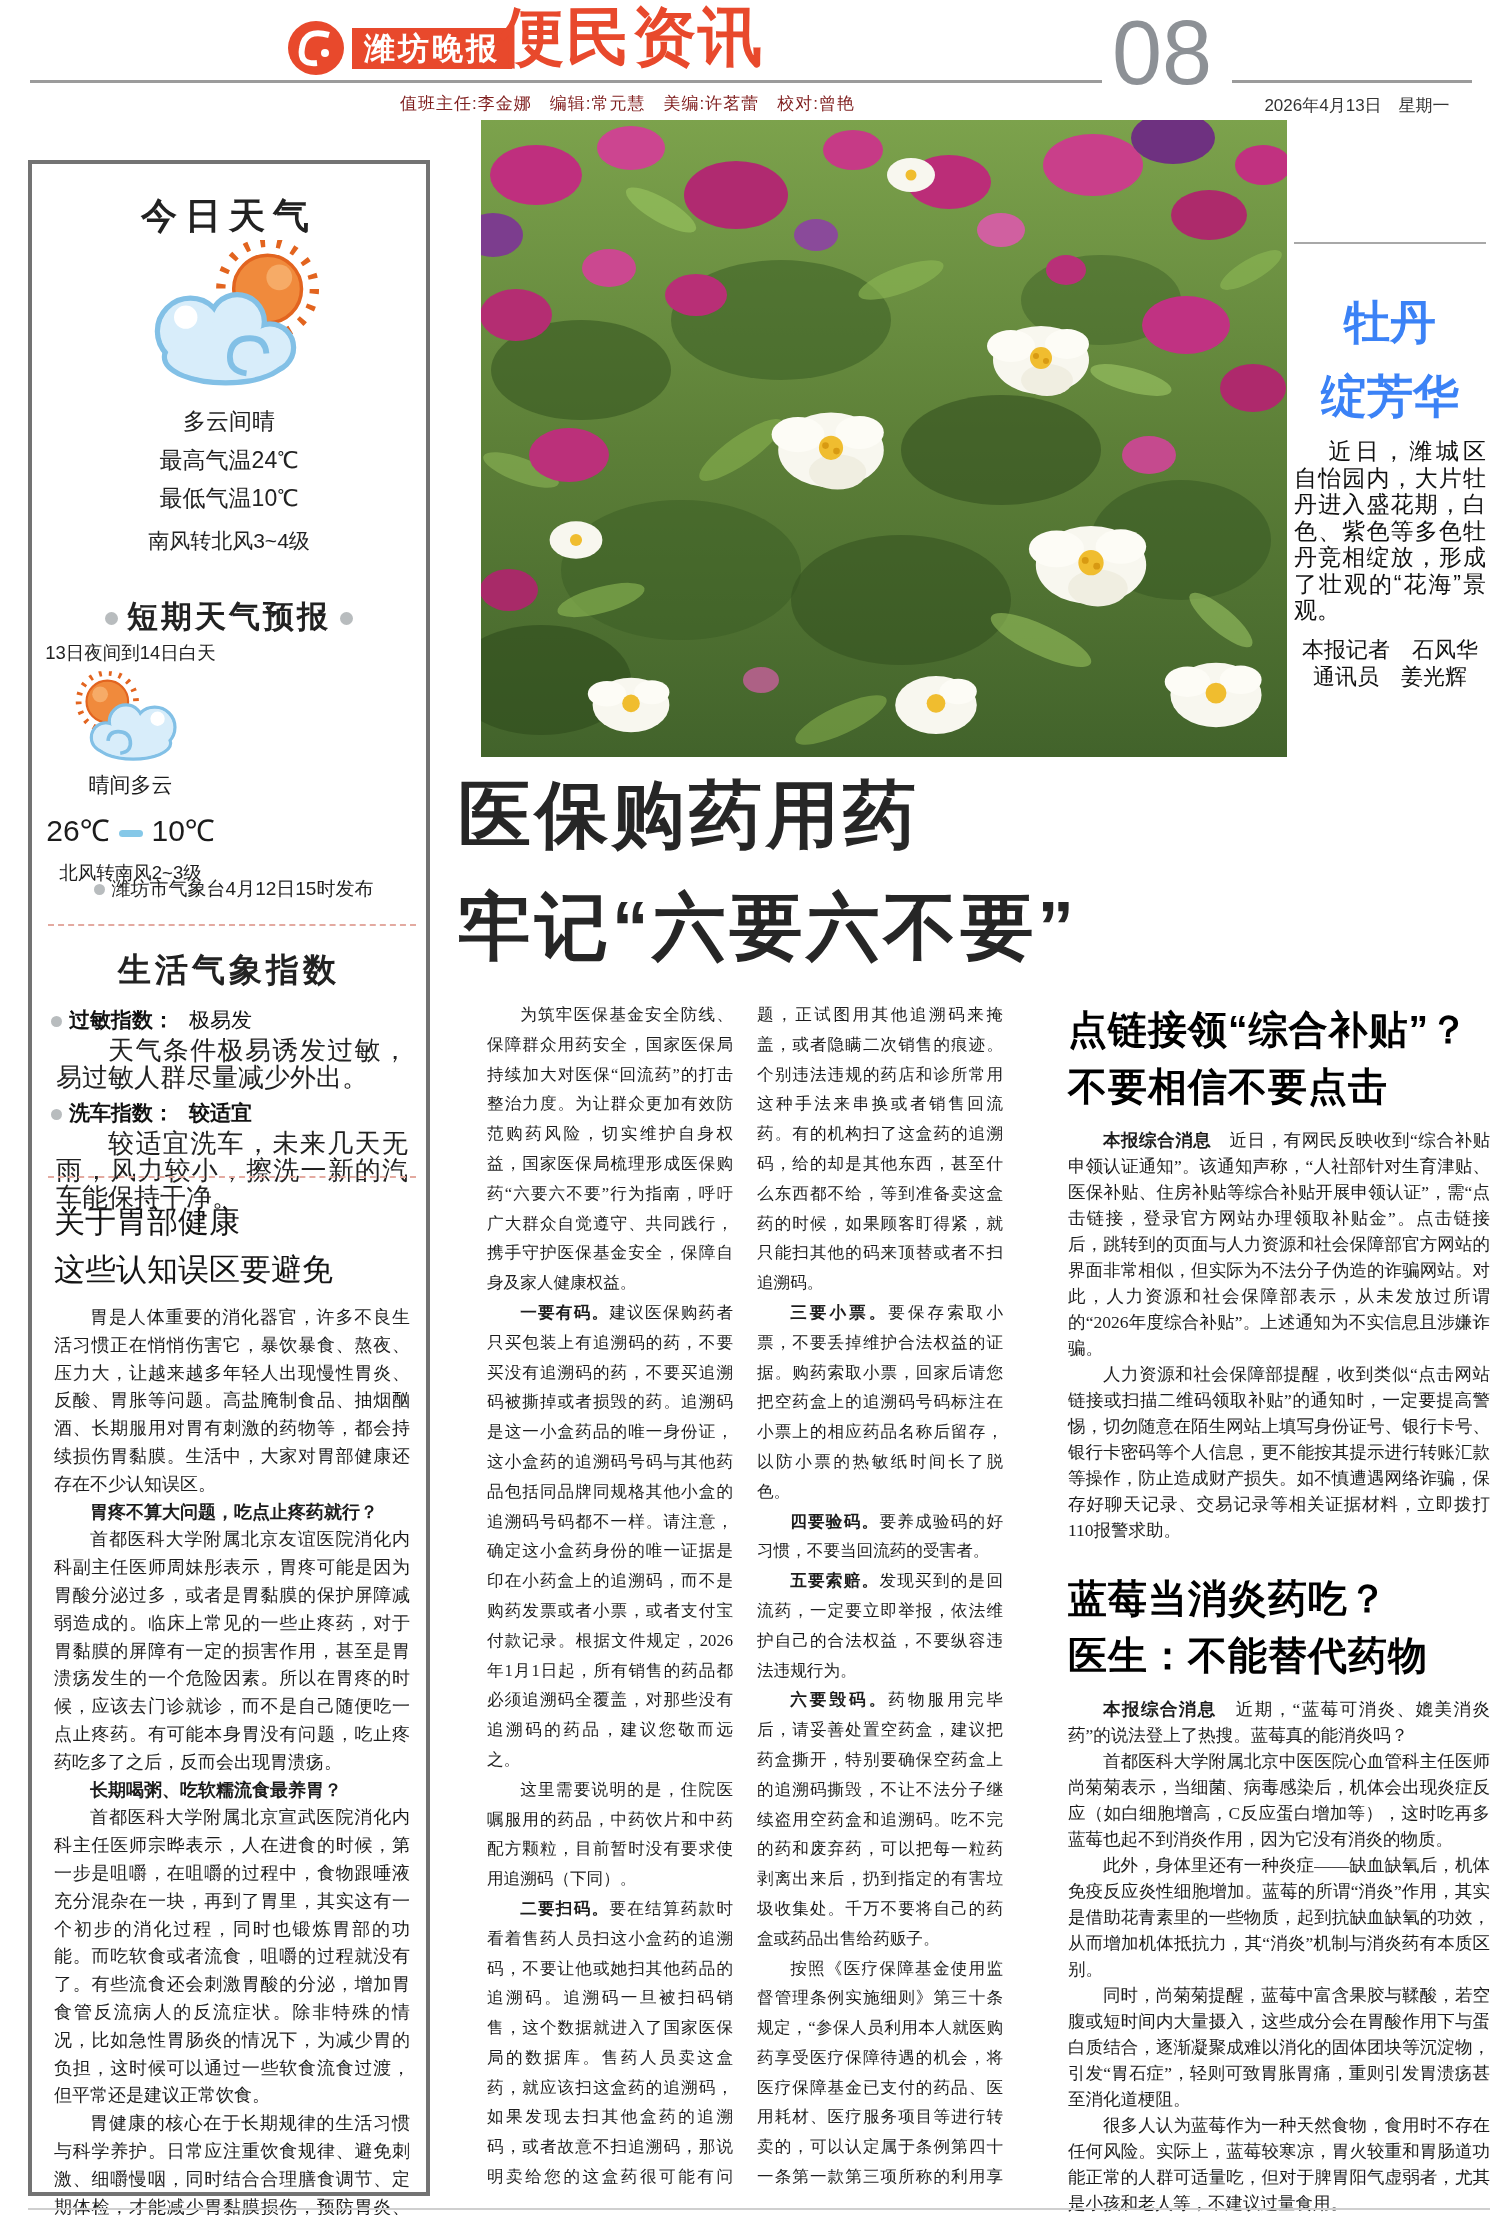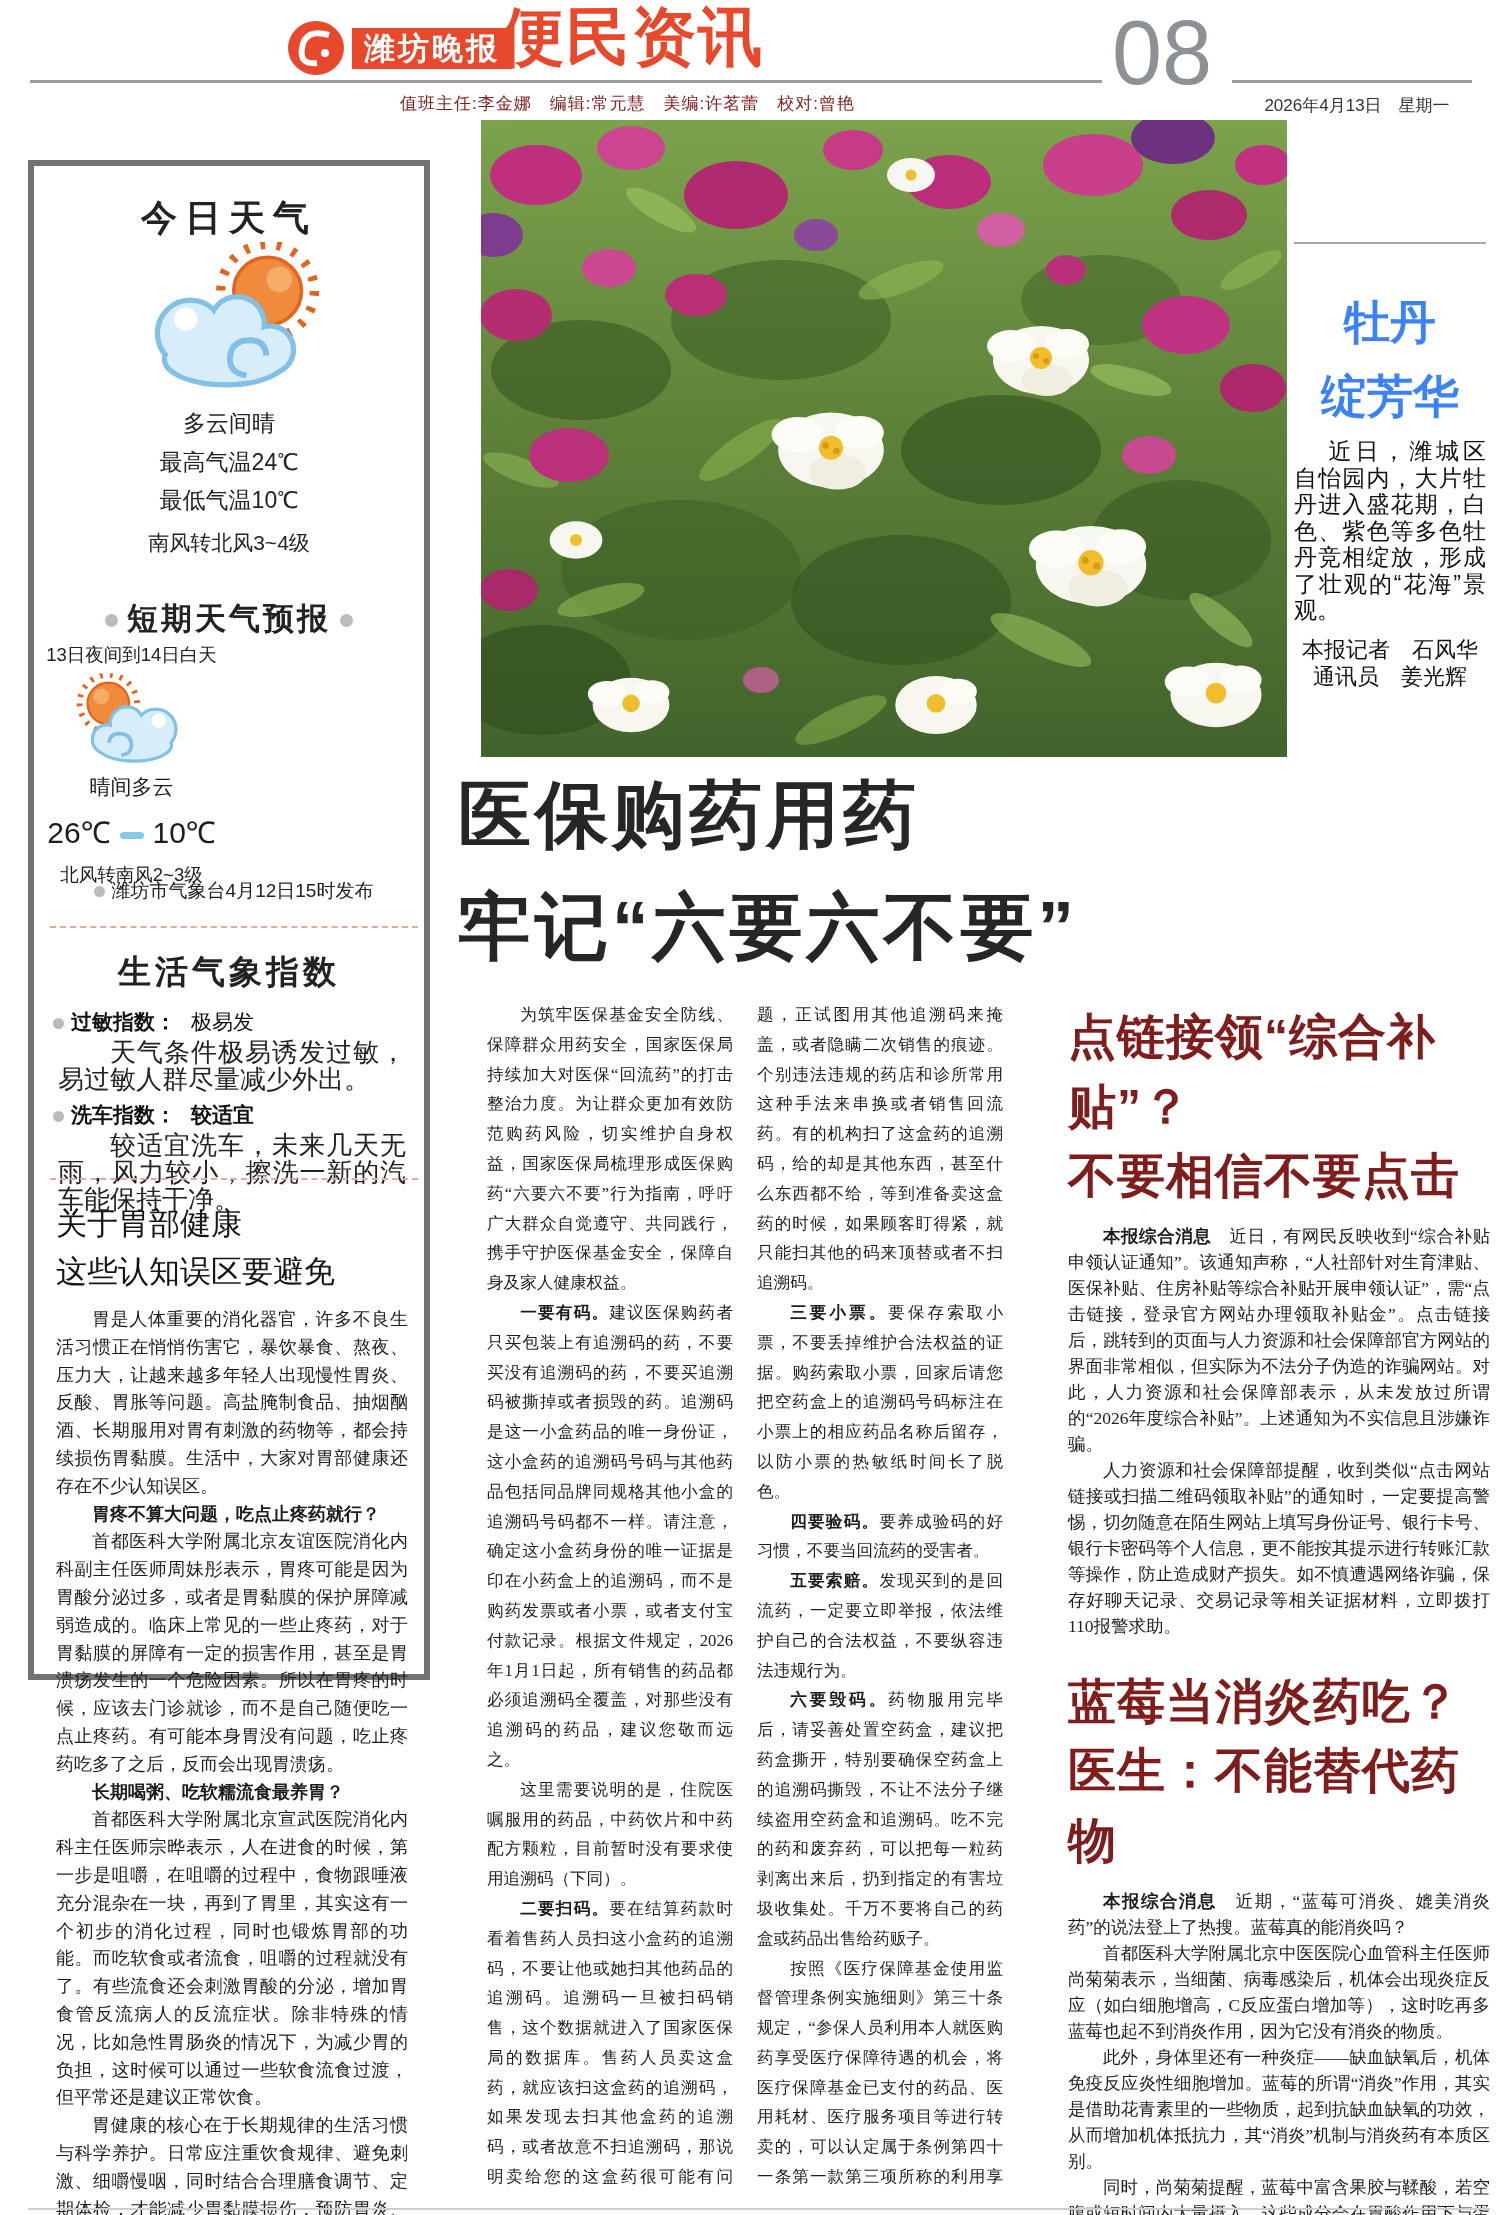--- a/index.html
+++ b/index.html
@@ -18,21 +18,21 @@
   .rule-r{left:1232px;top:80px;width:240px;}
   .page-num{left:1112px;top:8px;font-family:"Liberation Sans",sans-serif;font-size:90px;
             color:#8d9196;line-height:1;}
   .staff{left:400px;top:92px;width:640px;text-align:left;font-family:"Liberation Sans",sans-serif;
          font-size:17px;color:#7f1d1d;letter-spacing:1px;}
   .dateline{left:1232px;top:94px;width:250px;text-align:center;font-family:"Liberation Sans",sans-serif;
             font-size:17px;color:#333;}
   .bottom-rule{left:28px;top:2208px;width:1462px;height:2px;background:#cfcfcf;}
 
   
-  .left-box{left:28px;top:160px;width:402px;height:1520px;border:6px solid #737373;box-sizing:border-box;}
+  .left-box{left:28px;top:160px;width:402px;height:2036px;border:4px solid #737373;box-sizing:border-box;}
   .left-box>div,.left-box>p{position:absolute;left:0;width:100%;}
   .wx-title{top:28px;text-align:center;font-family:"Liberation Sans",sans-serif;font-size:36px;
             font-weight:600;letter-spacing:8px;color:#222;}
   .wx-icon-big{top:76px;left:50%!important;transform:translateX(-50%);width:200px!important;height:152px;}
   .wx-icon-big svg{width:100%;height:100%;}
   .wx-line{text-align:center;font-family:"Liberation Sans",sans-serif;color:#222;}
   .wx-cond{top:242px;font-size:23px;}
   .wx-high{top:281px;font-size:23px;}
   .wx-low{top:319px;font-size:23px;}
   .wx-wind{top:363px;font-size:21px;}
@@ -87,22 +87,22 @@
             font-size:73px;letter-spacing:4px;line-height:1;}
   .head1{top:778px;} .head2{top:890px;}
   .main-body{left:487px;top:1000px;width:516px;height:1200px;column-count:2;column-gap:24px;
              column-fill:auto;font-size:16.6px;line-height:29.8px;text-align:justify;color:#1d1d1d;
              overflow:hidden;}
   .mp{margin:0;text-indent:2em;}
   .plead{font-family:"Liberation Sans",sans-serif;font-weight:bold;}
 
   
   .sidebar{left:1068px;top:1002px;width:422px;}
-  .sb-title{font-family:"Liberation Sans",sans-serif;font-weight:900;font-size:48px;line-height:1.45;
-            color:#7f1d1d;letter-spacing:1px;}
+  .sb-title{font-family:"Liberation Sans",sans-serif;font-weight:900;font-size:39px;line-height:1.45;
+            color:#000000;letter-spacing:1px;}
   .sb-body{margin-top:12px;}
   .sb-body p{margin:0;text-indent:2em;font-size:17.5px;line-height:26px;text-align:justify;color:#1d1d1d;}
   .sb-lead{font-family:"Liberation Sans",sans-serif;font-weight:bold;}
   .sb-gap{margin-top:28px;}
 </style>
 </head>
 <body>
 
 <svg width="0" height="0" style="position:absolute" aria-hidden="true">
   <defs>

